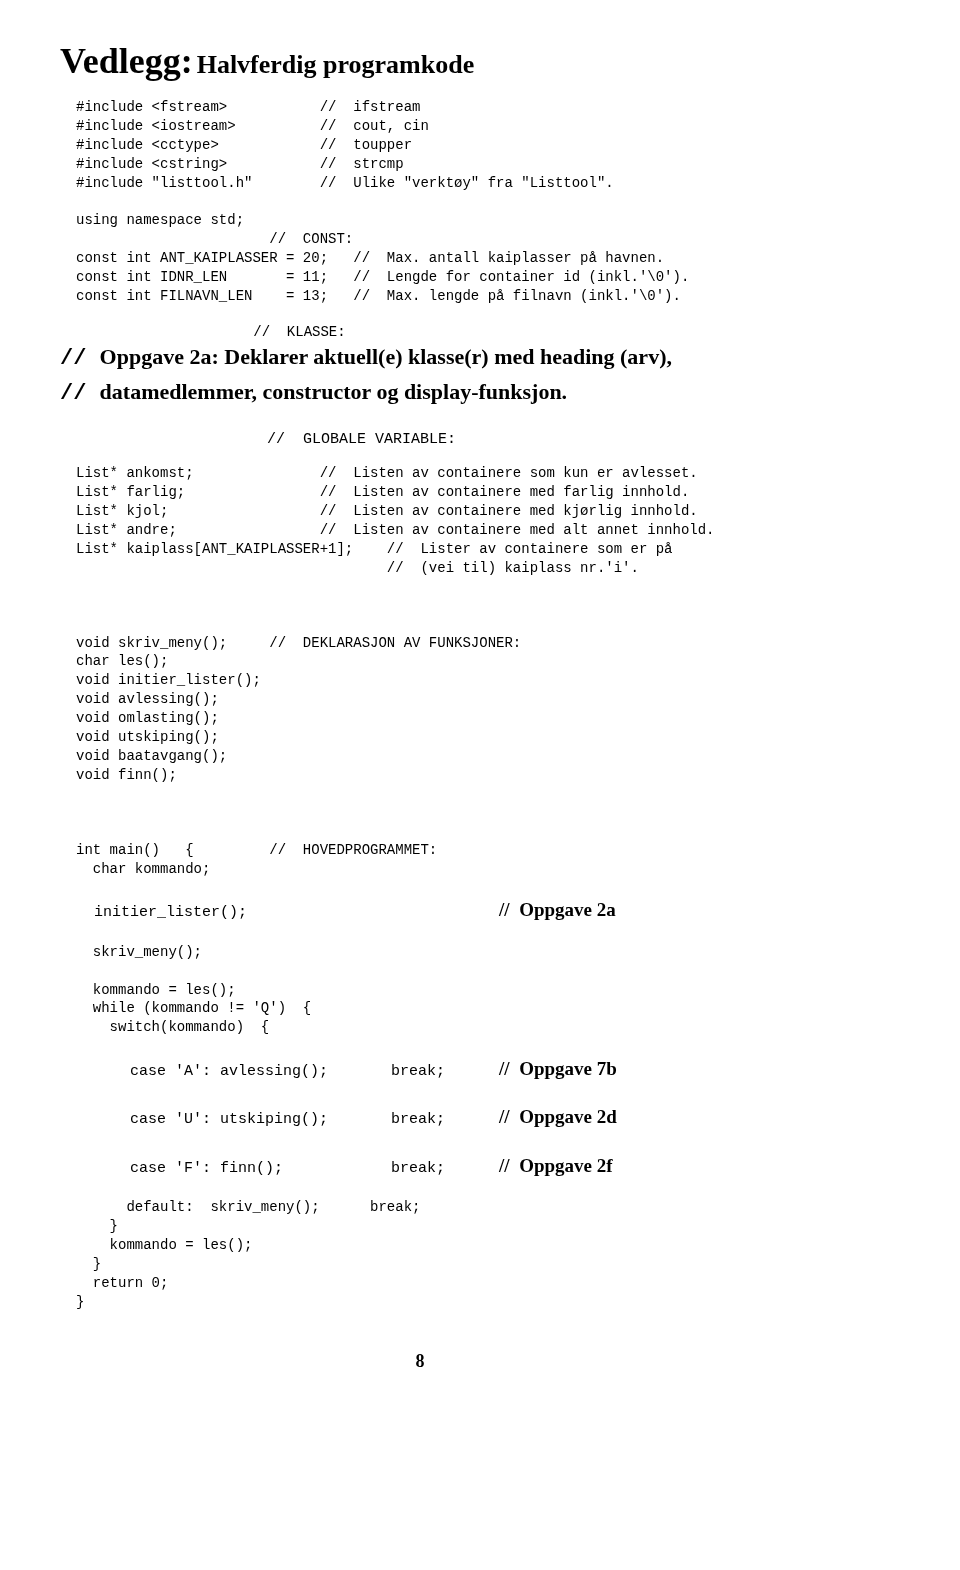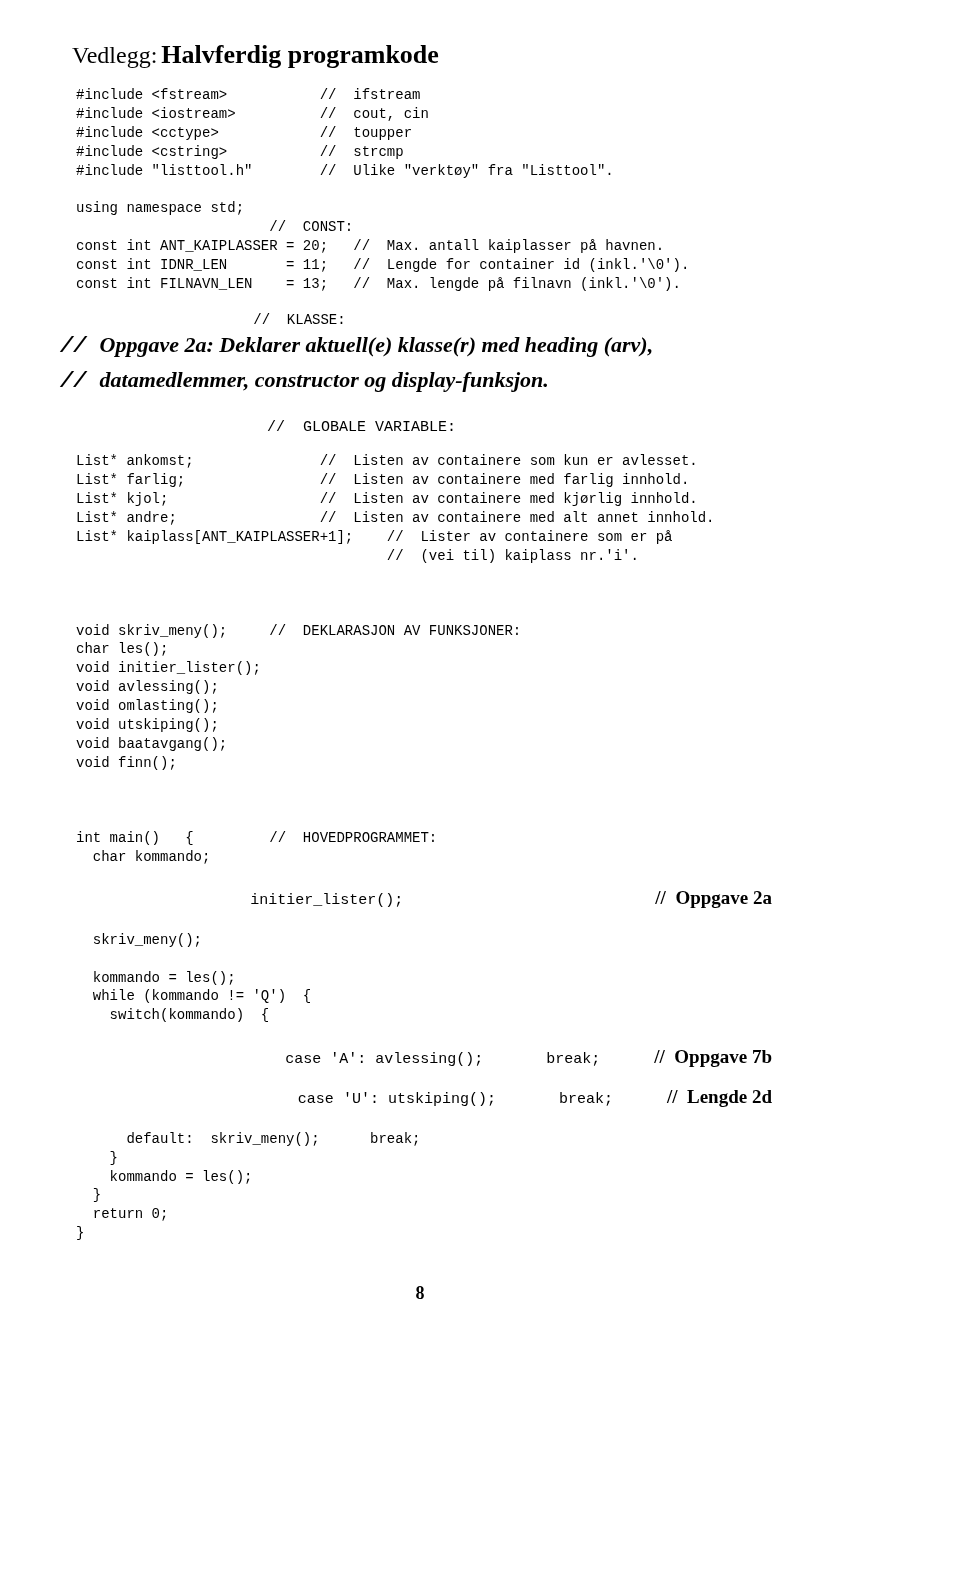--- a/index.html
+++ b/index.html
@@ -8,23 +8,22 @@
     padding: 40px 60px 20px 60px;
     font-family: "Times New Roman", Times, serif;
     color: #000;
     width: 840px;
     box-sizing: border-box;
   }
   .heading-line {
     margin: 0 0 10px 0;
   }
   .vedlegg {
-    font-size: 24px;
-    font-weight: normal;
-    margin-left: 12px;
+    font-size: 36px;
+    font-weight: bold;
   }
   .subtitle {
     font-size: 26px;
     font-weight: bold;
   }
   pre {
     font-family: "Courier New", Courier, monospace;
     font-size: 14px;
     line-height: 1.35;
     margin: 16px;
@@ -35,21 +34,20 @@
     font-size: 14px;
     margin: 18px 0 2px 0;
     white-space: pre;
   }
   .bold-mixed {
     font-family: "Times New Roman", Times, serif;
     font-size: 22px;
     font-weight: bold;
     line-height: 1.35;
     margin: 0 0 4px 0;
-    font-style: italic;
   }
   .bold-mixed .slashes {
     font-family: "Courier New", Courier, monospace;
     font-size: 22px;
     font-weight: bold;
   }
   .globale-line {
     font-family: Liberation Mono, monospace;
     font-size: 15px;
     margin: 22px 0 0 0;
@@ -57,23 +55,22 @@
   }
   .oppg-label {
     font-family: "Times New Roman", Times, serif;
     font-size: 19px;
     font-weight: bold;
   }
   .mixed-line {
     font-family: "Courier New", Courier, monospace;
     font-size: 15px;
     line-height: 1.7;
-    margin: 8px;
+    margin: 16px;
     white-space: pre;
-    text-align: right;
   }
   .gap {
     height: 24px;
   }
   .page-num {
     text-align: center;
     font-family: "Times New Roman", Times, serif;
     font-size: 18px;
     font-weight: bold;
     margin-top: 40px;
@@ -135,21 +132,22 @@
 <div class="mixed-line"><span>  initier_lister();                            </span><span class="oppg-label">//  Oppgave 2a</span></div>
 
 <pre>  skriv_meny();
 
   kommando = les();
   while (kommando != 'Q')  {
     switch(kommando)  {</pre>
 
 <div id="cases-container">
     <div class="mixed-line"><span>      case 'A': avlessing();       break;      </span><span class="oppg-label">//  Oppgave 7b</span></div>
-    <div class="mixed-line"><span>      case 'U': utskiping();       break;      </span><span class="oppg-label">//  Lengde 2d</span></div>
+    <div class="mixed-line"><span>      case 'U': utskiping();       break;      </span><span class="oppg-label">//  Oppgave 2d</span></div>
+    <div class="mixed-line"><span>      case 'F': finn();            break;      </span><span class="oppg-label">//  Oppgave 2f</span></div>
   </div>
 
 <pre>      default:  skriv_meny();      break;
     }
     kommando = les();
   }
   return 0;
 }</pre>
 
 <div class="page-num">8</div>

